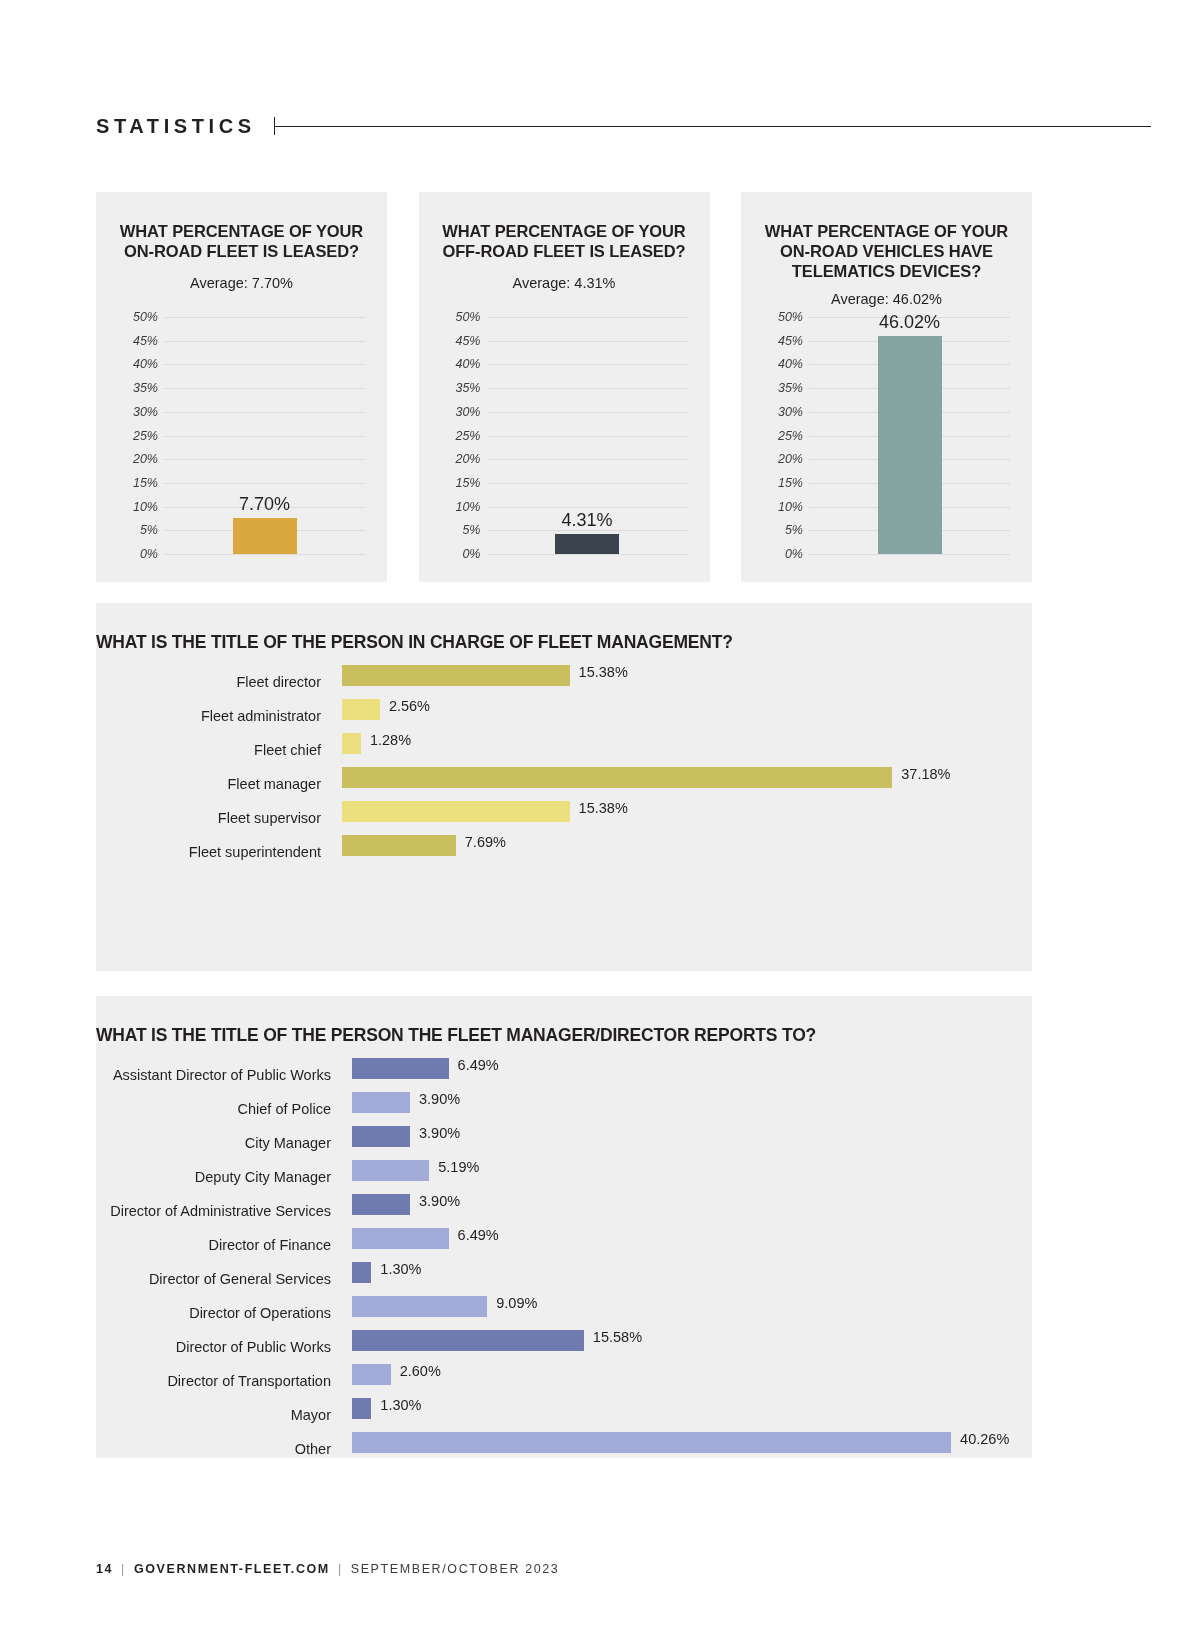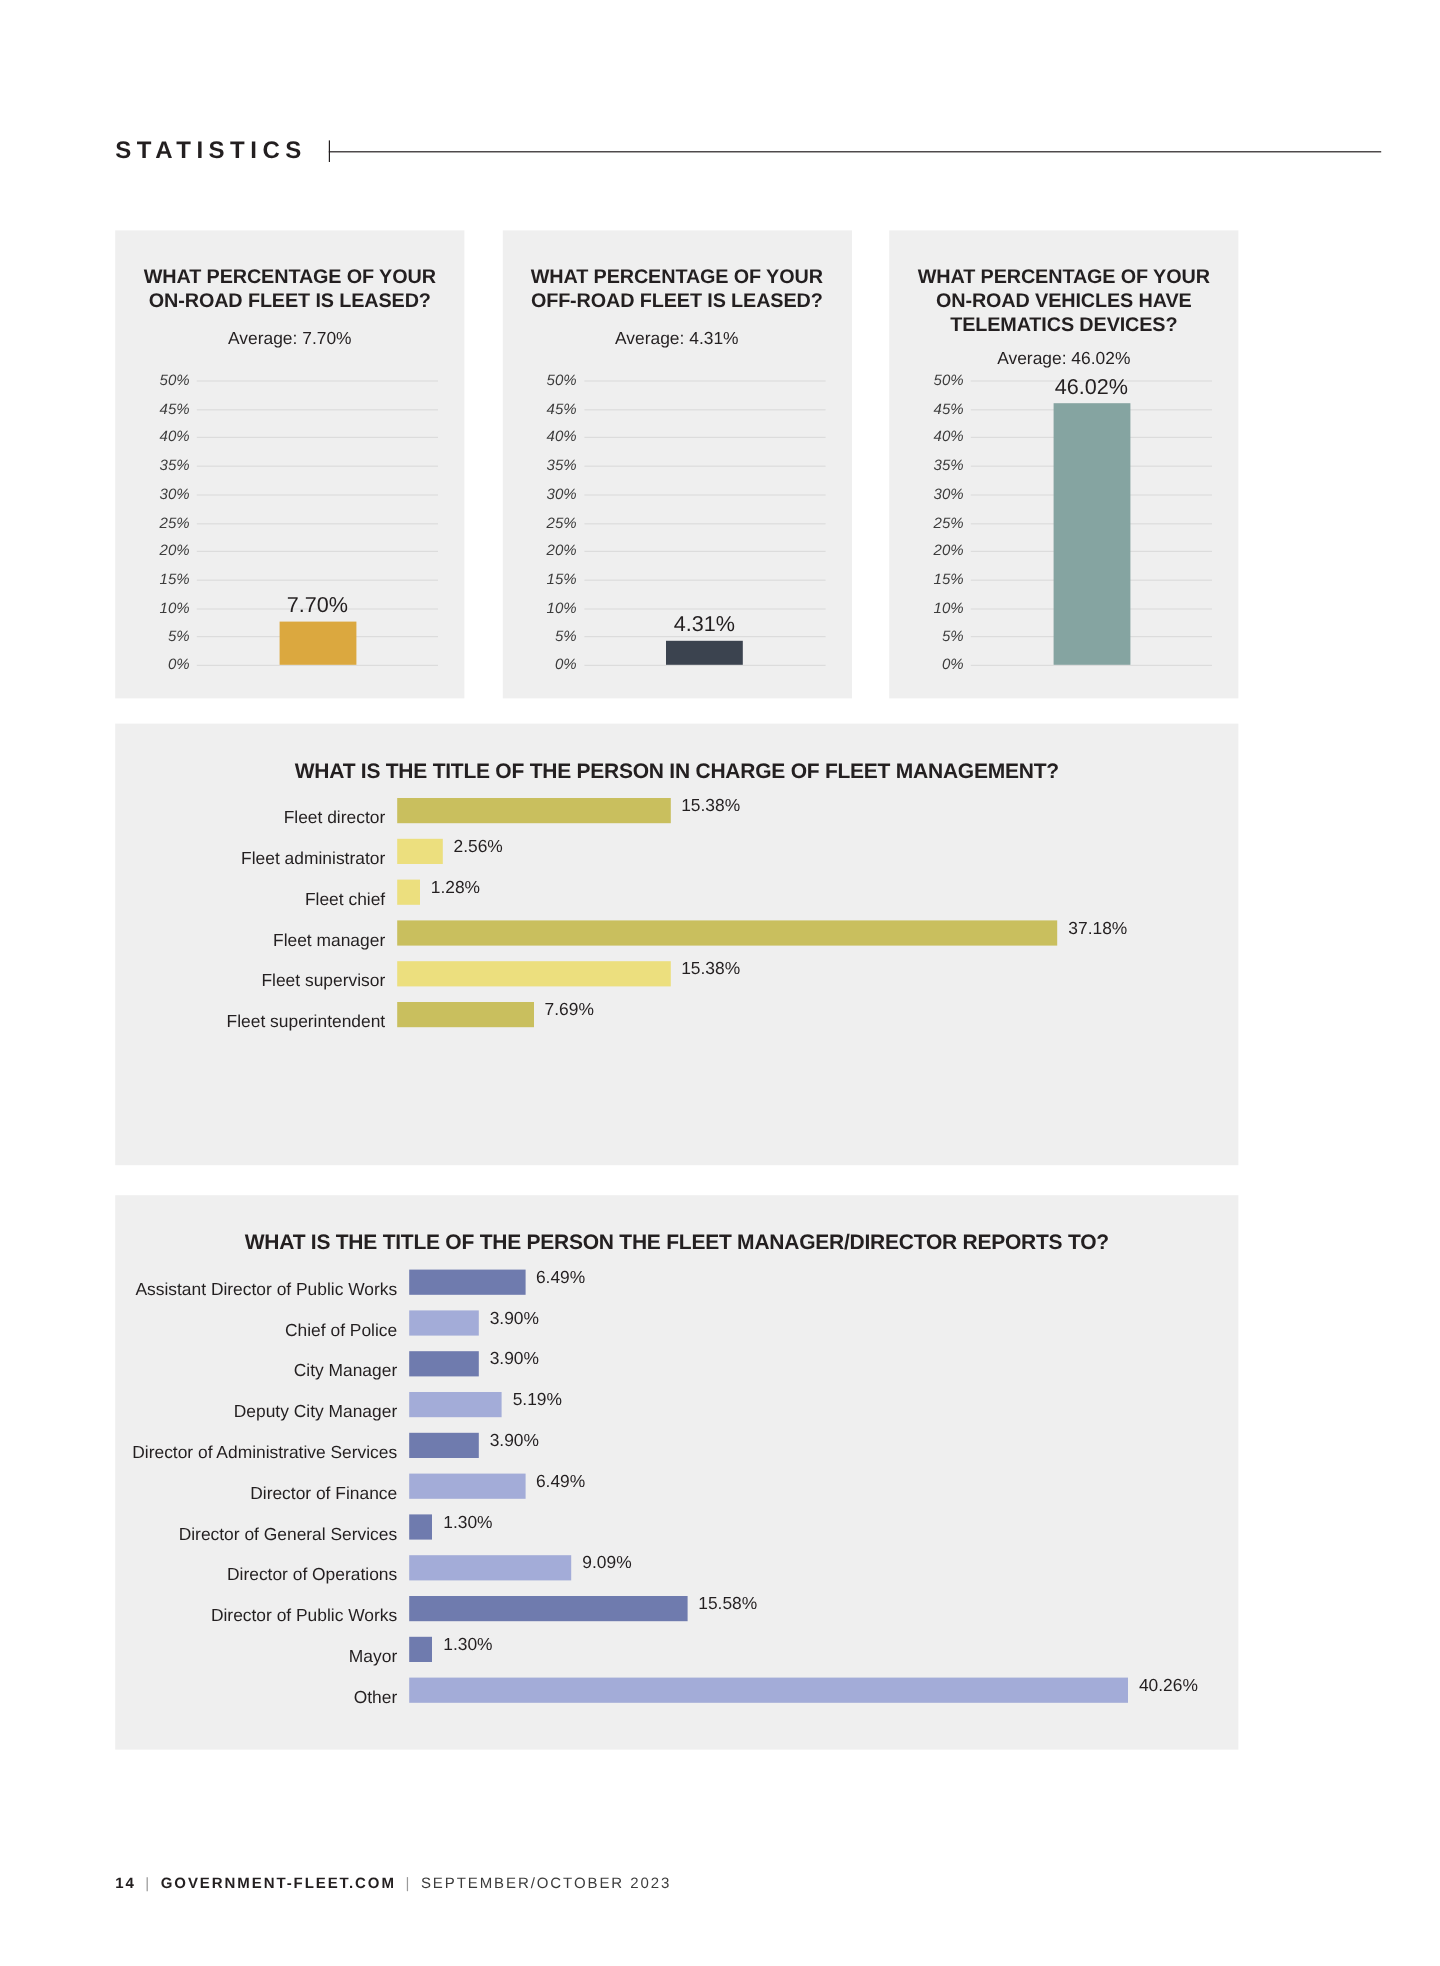--- a/index.html
+++ b/index.html
@@ -146,37 +146,37 @@
   .panel.wide {
     position: absolute;
     left: 96px;
     width: 936px;
     background: #efefef;
   }
   #panel-titles { top: 603px; height: 368px; }
   #panel-reports { top: 996px; height: 462px; }
 
   .w-title {
-    text-align: center;
     font-weight: 700;
     font-size: 17.5px;
     letter-spacing: -0.2px;
     color: #231f20;
     padding-top: 29px;
   }
 
   .hchart {
     position: relative;
     margin-top: 12px;
     padding: 0 8px 0 0;
   }
   .hrow {
     display: flex;
     align-items: center;
     height: 34px;
+    gap: 11px;
   }
   .hrow .lbl {
     font-size: 14.5px;
     color: #231f20;
     text-align: right;
     white-space: nowrap;
     padding-right: 10px;
     line-height: 1;
   }
   .hrow .track {
@@ -462,20 +462,27 @@
             </div>
           </div>
           <div class="hrow">
             <div class="lbl">Director of Public Works</div>
             <div class="track">
               <div class="hbar" style="width: 231.845px; background: rgb(111, 123, 174);"></div>
               <div class="val">15.58%</div>
             </div>
           </div>
           <div class="hrow">
+            <div class="lbl">Director of Transportation</div>
+            <div class="track">
+              <div class="hbar" style="width: 38.6905px; background: rgb(163, 172, 216);"></div>
+              <div class="val">2.60%</div>
+            </div>
+          </div>
+          <div class="hrow">
             <div class="lbl">Mayor</div>
             <div class="track">
               <div class="hbar" style="width: 19.3452px; background: rgb(111, 123, 174);"></div>
               <div class="val">1.30%</div>
             </div>
           </div>
           <div class="hrow">
             <div class="lbl">Other</div>
             <div class="track">
               <div class="hbar" style="width: 599.107px; background: rgb(163, 172, 216);"></div>

